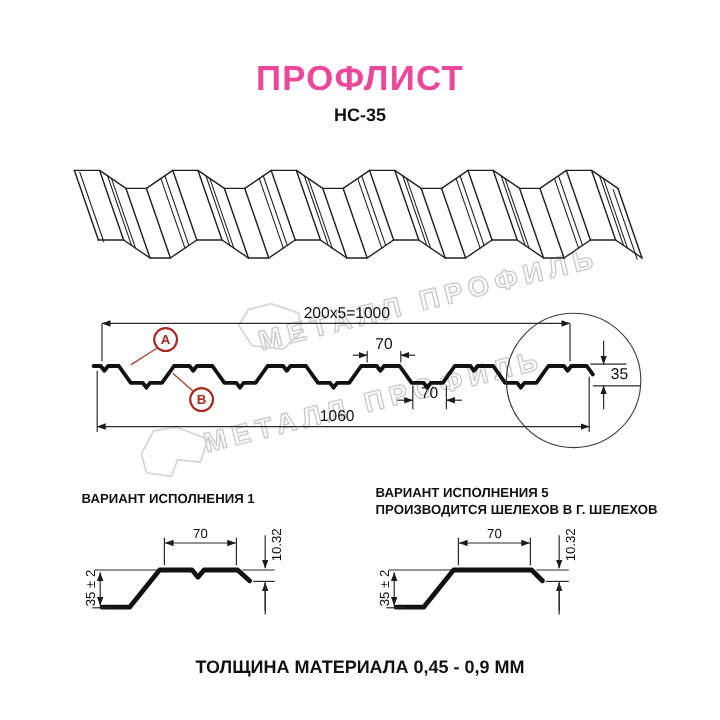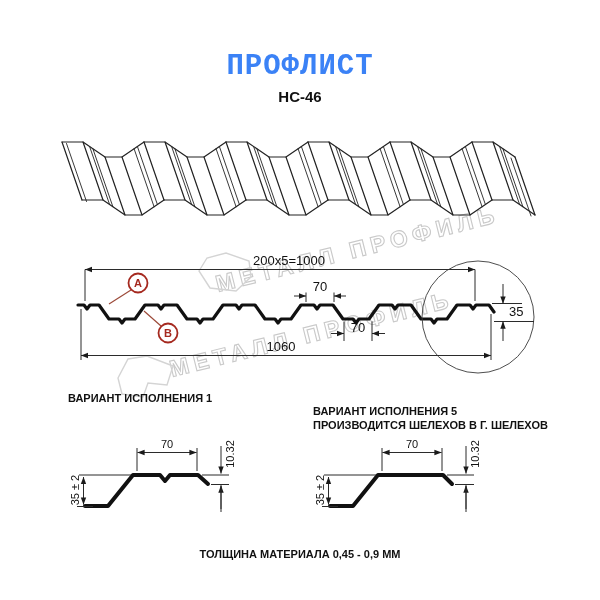--- a/index.html
+++ b/index.html
@@ -1,26 +1,26 @@
 <!DOCTYPE html>
 <html><head>
 <meta charset="utf-8">
 <style>
   html,body{margin:0;padding:0;}
   #canvas{position:relative;width:600px;height:600px;background:#ffffff;overflow:hidden;
           font-family:"Liberation Sans",sans-serif;color:#1b1b1b;}
   .abs{position:absolute;}
   #title{left:0;top:50px;width:600px;text-align:center;font-size:29px;font-weight:800;
-         letter-spacing:1px;color:#3b82f6;font-family:Liberation Mono, monospace;}
+         letter-spacing:1px;color:#ec4899;}
   #subtitle{left:0;top:88px;width:600px;text-align:center;font-size:15px;font-weight:700;color:#111;}
   .section-title{font-size:11px;font-weight:700;color:#111;white-space:nowrap;}
-  #v1-title{left:68px;top:392px;}
+  #v1-title{left:68px;top:410px;}
   #v2-title{left:313px;top:405px;}
   #v2-subtitle{left:313px;top:419px;}
-  #footer-note{left:0;top:548px;width:600px;text-align:center;font-size:11px;font-weight:700;color:#111;}
+  #footer-note{left:0;top:548px;width:600px;text-align:center;font-size:15px;font-weight:700;color:#111;}
   svg{position:absolute;left:0;top:0;}
   .dimtxt{font-family:"Liberation Sans",sans-serif;font-size:13px;fill:#111;}
   .dimtxt-sm{font-family:"Liberation Sans",sans-serif;font-size:11px;fill:#111;}
   .wm{font-family:"Liberation Sans",sans-serif;font-size:23px;font-weight:700;
       letter-spacing:5px;fill:#ffffff;stroke:#c9c9c9;stroke-width:1.1;}
   .callout-txt{font-family:"Liberation Sans",sans-serif;font-size:11px;font-weight:700;fill:#a5291f;}
 </style>
 </head>
 <body>
 
@@ -145,18 +145,18 @@
         <line x1="447" y1="475" x2="474" y2="475"></line>
         <line x1="455" y1="484.5" x2="474" y2="484.5"></line>
       </g>
       <text class="dimtxt-sm" x="412" y="448" text-anchor="middle">70</text>
       <text class="dimtxt-sm" x="324" y="490" text-anchor="middle" transform="rotate(-90 324 490)">35 ± 2</text>
       <text class="dimtxt-sm" x="479" y="454" text-anchor="middle" transform="rotate(-90 479 454)">10.32</text>
     </g>
   </svg>
 
   <div class="abs" id="title">ПРОФЛИСТ</div>
-  <div class="abs" id="subtitle">НС-46</div>
+  <div class="abs" id="subtitle">НС-35</div>
   <div class="abs section-title" id="v1-title">ВАРИАНТ ИСПОЛНЕНИЯ 1</div>
   <div class="abs section-title" id="v2-title">ВАРИАНТ ИСПОЛНЕНИЯ 5</div>
   <div class="abs section-title" id="v2-subtitle">ПРОИЗВОДИТСЯ ШЕЛЕХОВ В Г. ШЕЛЕХОВ</div>
   <div class="abs" id="footer-note">ТОЛЩИНА МАТЕРИАЛА 0,45 - 0,9 ММ</div>
 </div>
 
 </body></html>

